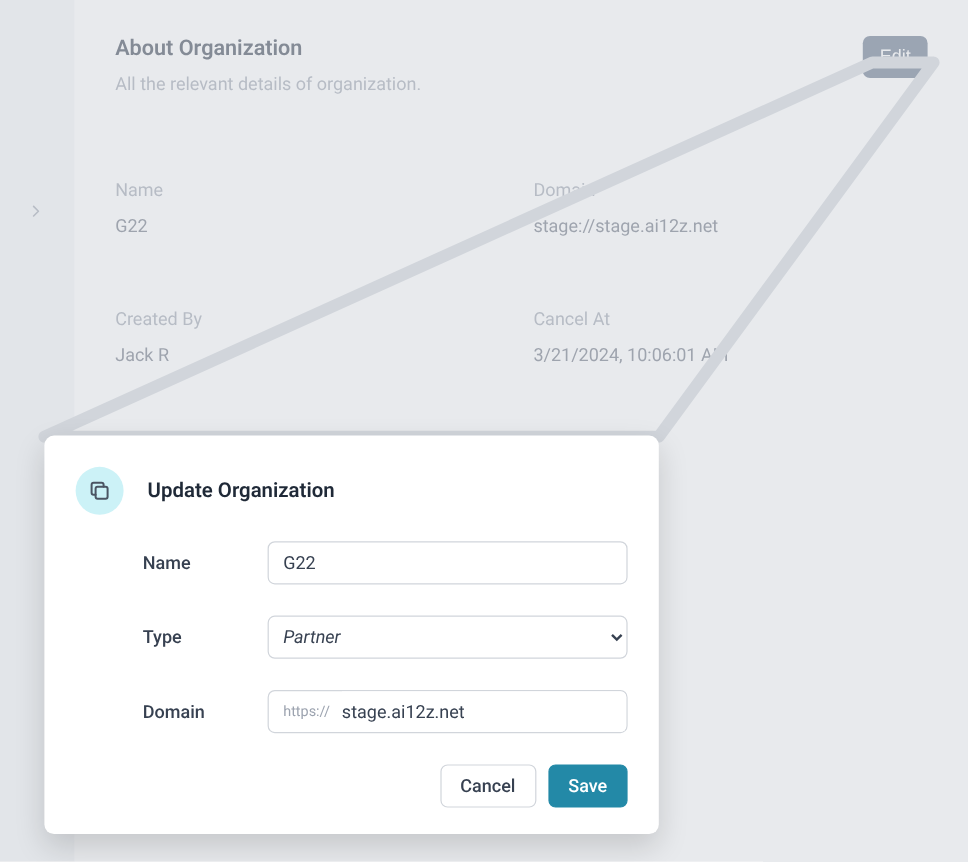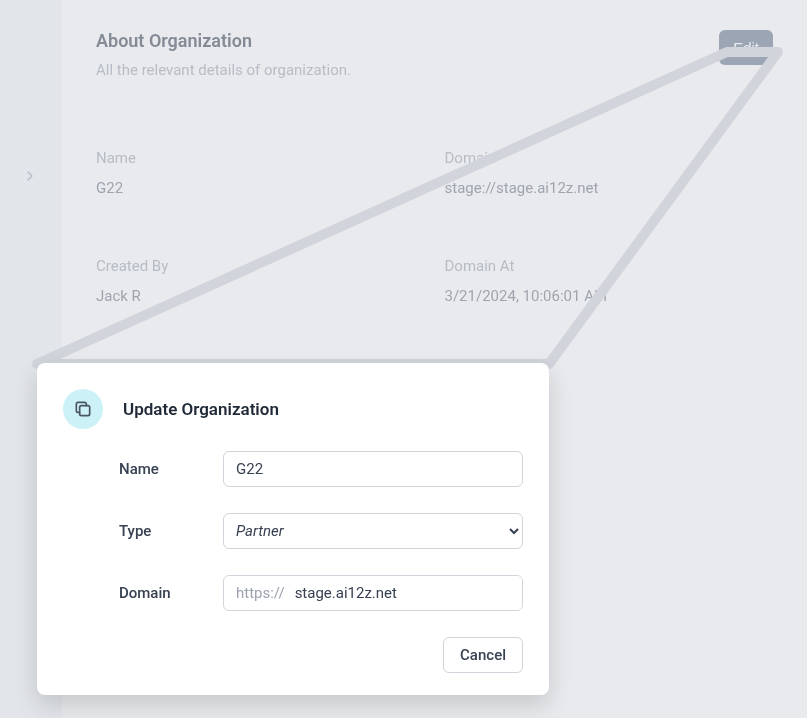--- a/index.html
+++ b/index.html
@@ -173,21 +173,21 @@
       display: flex;
       align-items: center;
       border: 1px solid #d1d5db;
       border-radius: 6px;
       height: 36px;
       overflow: hidden;
     }
     .domain-prefix {
       padding: 0 10px 0 12px;
       color: #9ca3af;
-      font-size: 15px;
+      font-size: 12px;
       height: 100%;
       display: flex;
       align-items: center;
     }
     .domain-input {
       flex: 1;
       border: none;
       height: 100%;
       font-size: 15px;
       color: #374151;
@@ -240,21 +240,21 @@
       </div>
       <div>
         <div class="detail-label">Domain</div>
         <div class="detail-value">stage://stage.ai12z.net</div>
       </div>
       <div>
         <div class="detail-label">Created By</div>
         <div class="detail-value">Jack R</div>
       </div>
       <div>
-        <div class="detail-label">Domain At</div>
+        <div class="detail-label">Cancel At</div>
         <div class="detail-value">3/21/2024, 10:06:01 AM</div>
       </div>
     </div>
   </div>
 
   <svg class="chevron-sidebar" viewBox="0 0 24 24" fill="none" stroke="currentColor" stroke-width="2" stroke-linecap="round" stroke-linejoin="round">
     <polyline points="9 18 15 12 9 6"></polyline>
   </svg>
 
   <div class="overlay"></div>
@@ -297,16 +297,17 @@
           <div class="domain-row">
             <span class="domain-prefix">https://</span>
             <input type="text" class="domain-input" value="stage.ai12z.net" style="">
           </div>
         </div>
       </div>
     </div>
 
     <div class="modal-actions">
       <button class="btn btn-cancel">Cancel</button>
+      <button class="btn btn-save">Save</button>
     </div>
   </div>
 
 </div>
 
 </body></html>

